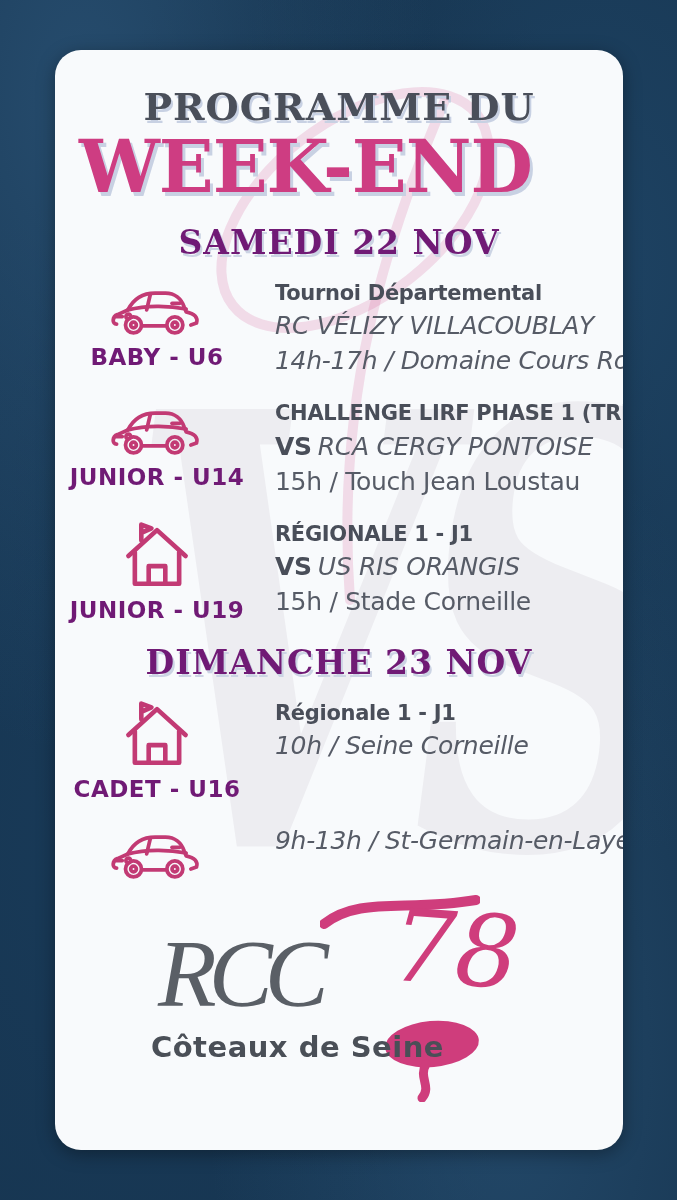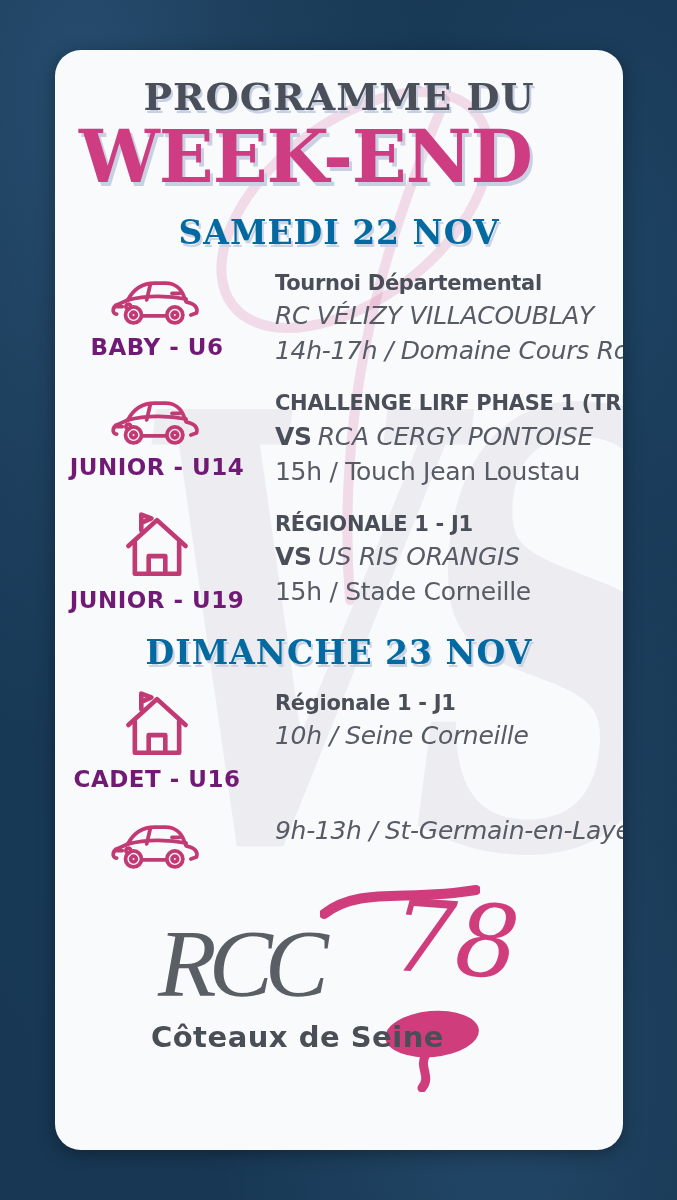--- a/index.html
+++ b/index.html
@@ -20,34 +20,34 @@
     box-shadow:0 4px 18px rgba(0,0,0,.35);
   }
   
   .wm-ball{position:absolute;left:90px;top:10px;z-index:0;pointer-events:none;}
   .wm-vs{
     position:absolute;left:75px;top:345px;z-index:0;pointer-events:none;
     font-family:"DejaVu Serif",serif;font-style:italic;font-weight:bold;
     font-size:400px;line-height:.8;color:#ededf1;letter-spacing:-28px;
     transform:scaleY(1.5);transform-origin:top left;user-select:none;
   }
-  .content{position:relative;z-index:1;padding:24px 24px 0 24px;}
+  .content{position:relative;z-index:1;padding:34px 24px 0 24px;}
   .suptitle{
     text-align:center;font-family:"DejaVu Serif",serif;font-weight:bold;
     font-size:38px;color:#4a4f5a;margin:0 0 2px 0;letter-spacing:1px;
     text-shadow:2px 3px 0 #c8d1e3;
   }
   .maintitle{
     font-family:"DejaVu Serif",serif;font-weight:bold;
     font-size:72px;color:#ce3d82;margin:0 0 20px 0;letter-spacing:-1px;line-height:1.0;
     text-shadow:3px 4px 0 #c8d1e3;
   }
   .day-heading{
     text-align:center;font-family:"DejaVu Serif",serif;font-weight:bold;
-    font-size:33px;color:#0369a1;margin:10px 0 16px 0;letter-spacing:1px;
+    font-size:33px;color:#701a75;margin:10px 0 16px 0;letter-spacing:1px;
     text-shadow:2px 3px 0 #ccd4e4;
   }
   .event{display:flex;margin:0 0 20px 0;}
   .icon-col{width:156px;flex:0 0 156px;display:flex;flex-direction:column;align-items:center;}
   .category{
     margin-top:4px;font-weight:bold;font-size:23px;color:#701a75;
     letter-spacing:.5px;white-space:nowrap;
   }
   .text-col{flex:1;padding-top:1px;min-width:0;margin-left:40px;}
   .l1{font-weight:bold;font-size:21px;color:#494e59;line-height:1.4;letter-spacing:-.3px;white-space:nowrap;}

